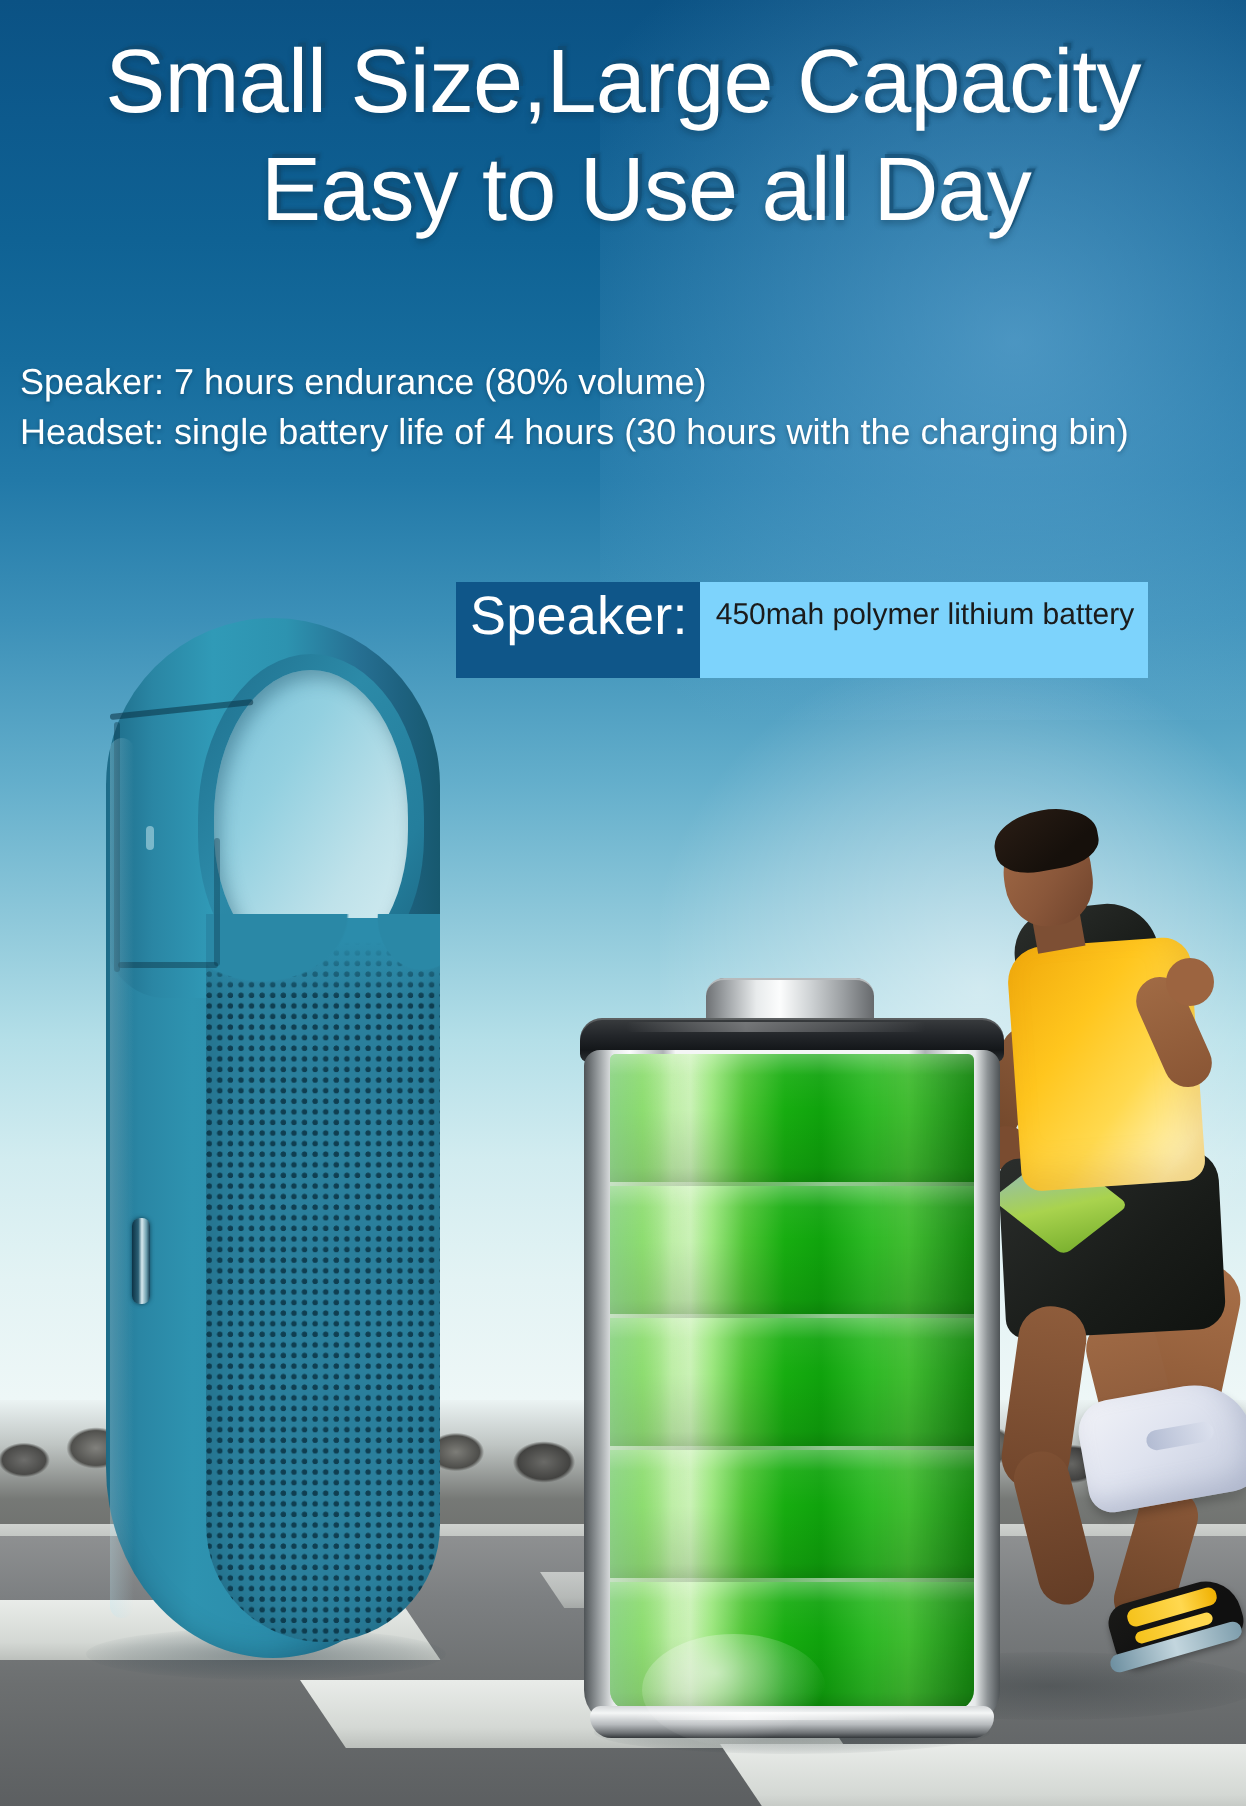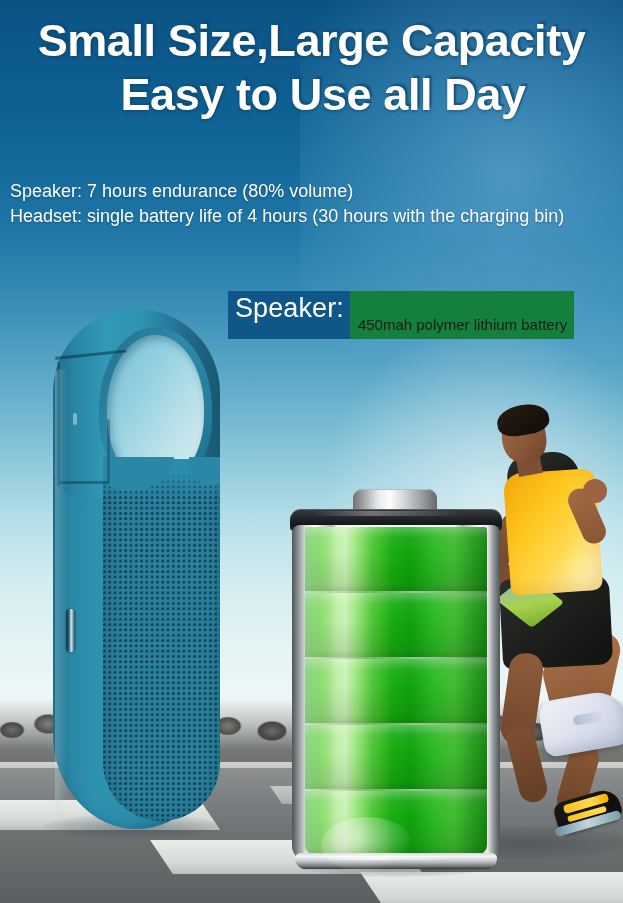--- a/index.html
+++ b/index.html
@@ -101,21 +101,21 @@
   }
 
   
   .headline {
     position: absolute;
     left: 0; top: 14px;
     width: 623px;
     text-align: center;
     font-size: 45px;
     line-height: 54px;
-    font-weight: 700;
+    font-weight: 400;
     color: #ffffff;
     letter-spacing: -0.4px;
     text-shadow:
       2px -2px 0 rgba(18,72,110,0.55),
       3px -3px 1px rgba(18,72,110,0.30),
       0 2px 3px rgba(10,45,70,0.35);
     white-space: nowrap;
   }
   .headline .l1 { display: block; }
   .headline .l2 { display: block; padding-left: 23px; }
@@ -146,25 +146,25 @@
     background: #0f5689;
     color: #ffffff;
     font-size: 27px;
     line-height: 34px;
     padding: 0 6px 0 7px;
     letter-spacing: 0.1px;
     white-space: nowrap;
     display: block;
   }
   .spec-value {
-    background: #15803d;
+    background: #7dd3fc;
     color: #1b1b1b;
     font-size: 15px;
     line-height: 34px;
-    padding: 17px 7px 0 8px;
+    padding: 0 7px 0 8px;
     white-space: nowrap;
     display: block;
   }
 
   
   #speaker-product {
     position: absolute;
     left: 33px; top: 309px;
     width: 200px; height: 545px;
   }

